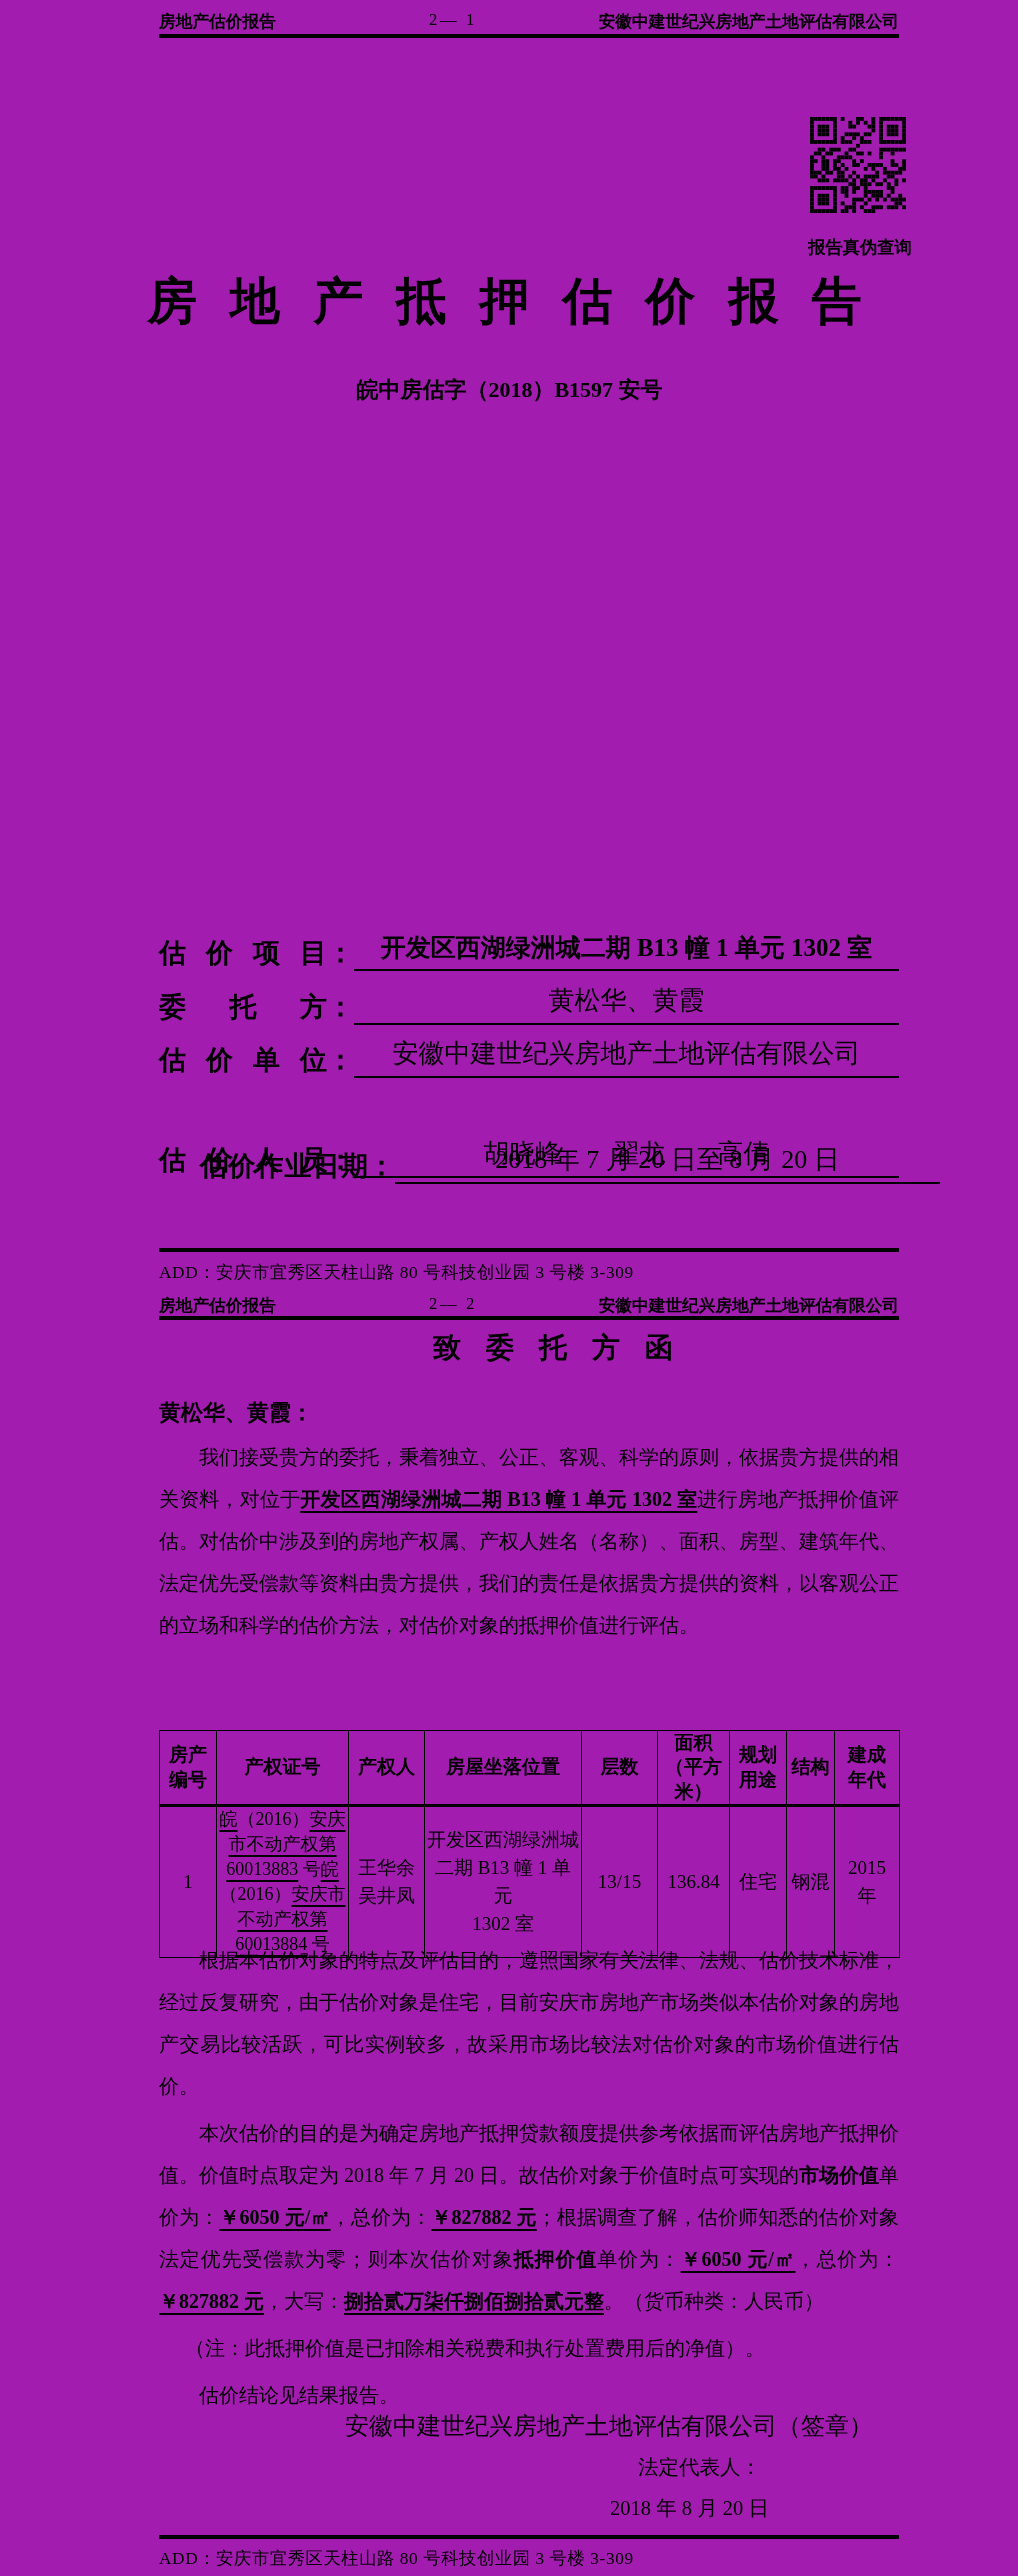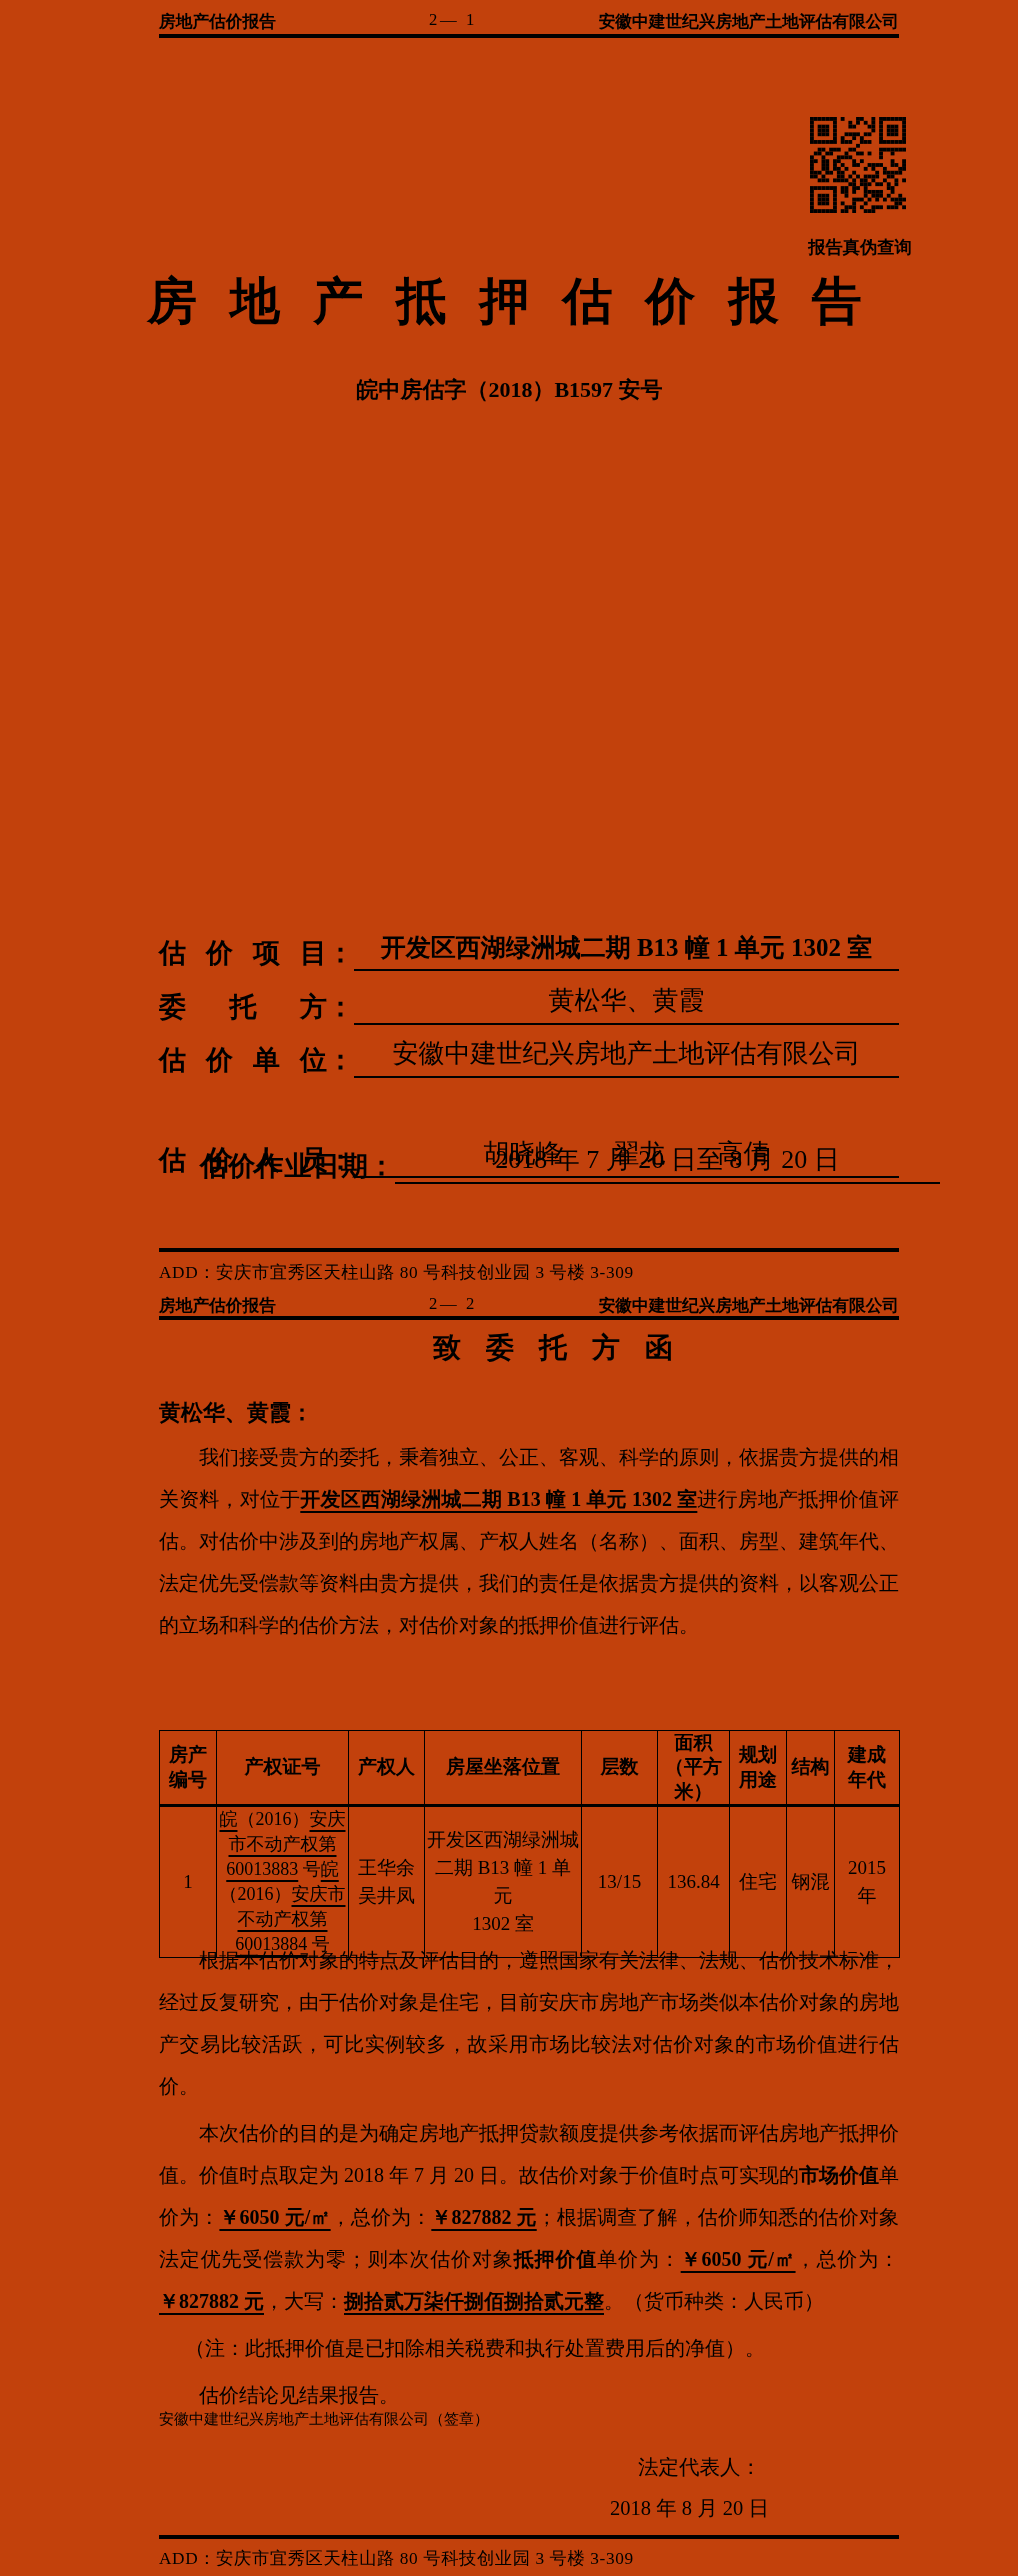--- a/index.html
+++ b/index.html
@@ -1,16 +1,16 @@
 <!DOCTYPE html>
 <html style="font-size:10.3px"><head>
 <meta charset="utf-8">
 <style>
   html,body{margin:0;padding:0;background:#ffffff;}
-  #page{position:relative;width:1019px;height:2576px;background:#c2410c;overflow:hidden;
+  #page{position:relative;width:1019px;height:2576px;background:#a21caf;overflow:hidden;
         font-family:"Liberation Serif","DejaVu Serif",serif;color:#000;}
   .abs{position:absolute;}
   
   .run-header{left:159px;width:740px;height:22px;font-size:16.7px;font-weight:bold;}
   .run-header .h-left{position:absolute;left:0;top:0;}
   .run-header .h-center{position:absolute;left:270px;top:0;font-weight:normal;letter-spacing:2.6px;}
   .run-header .h-right{position:absolute;right:0;top:0;}
   .rule{left:159px;width:740px;height:3.9px;background:#000;}
   .addr{left:159px;font-size:17.3px;letter-spacing:0.6px;}
   
@@ -36,21 +36,21 @@
   
   .val-table{left:159px;top:1730px;width:740px;border-collapse:collapse;table-layout:fixed;}
   .val-table th,.val-table td{border:1.3px solid #000;text-align:center;vertical-align:middle;
       white-space:pre-line;padding:0 1.3px;box-sizing:border-box;}
   .val-table th{font-size:19px;font-weight:bold;height:64px;line-height:24.4px;border-bottom:3.2px solid #000;}
   .val-table td{font-size:19px;height:152px;line-height:28px;}
   .val-table{border:1.9px solid #000;}
   td.c-cert{font-size:18px;line-height:25px;}
   td.c-loc{line-height:28px;}
   
-  .sig1{left:159px;width:740px;top:2410px;padding-right:26px;box-sizing:border-box;font-size:15px;}
+  .sig1{left:159px;width:740px;top:2410px;text-align:right;padding-right:26px;box-sizing:border-box;font-size:24px;}
   .sig2{left:638px;top:2453px;font-size:20.5px;}
   .sig3{left:610px;top:2494px;font-size:20.5px;}
 </style>
 </head>
 <body>
 
 <div id="page">
 
   <div class="abs run-header" style="top:10.3px;">
     <span class="h-left">房地产估价报告</span>

